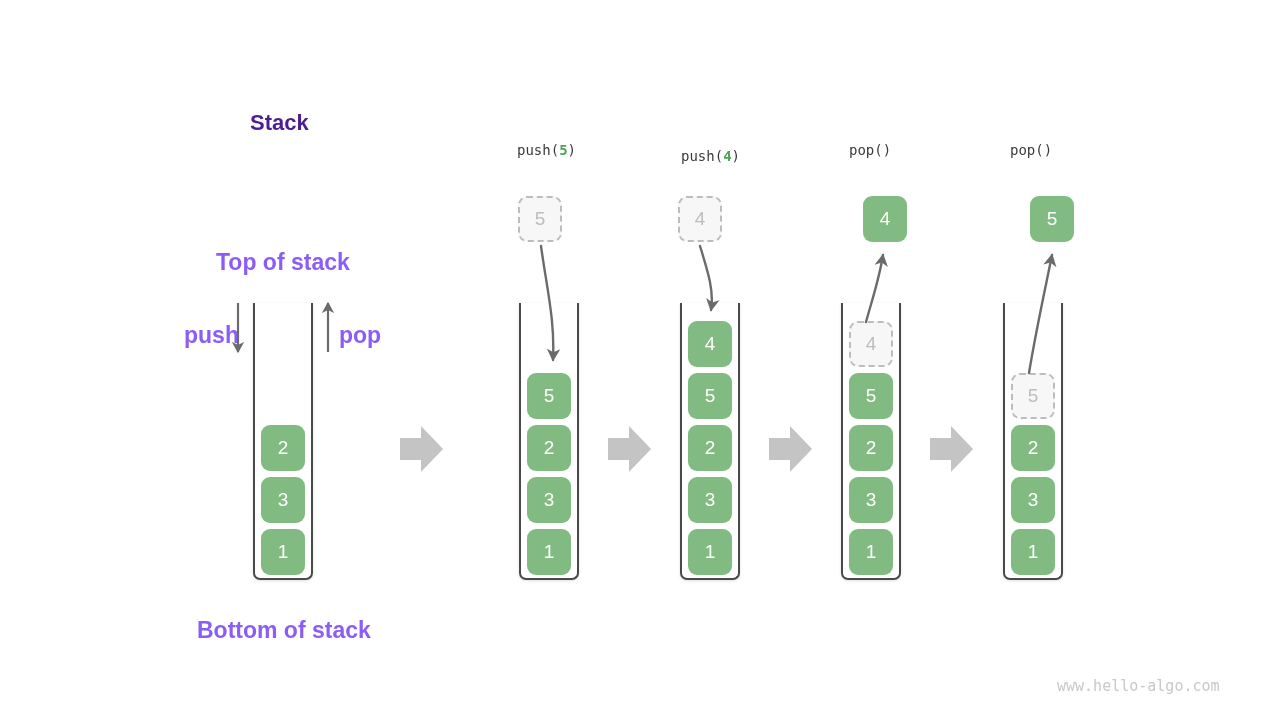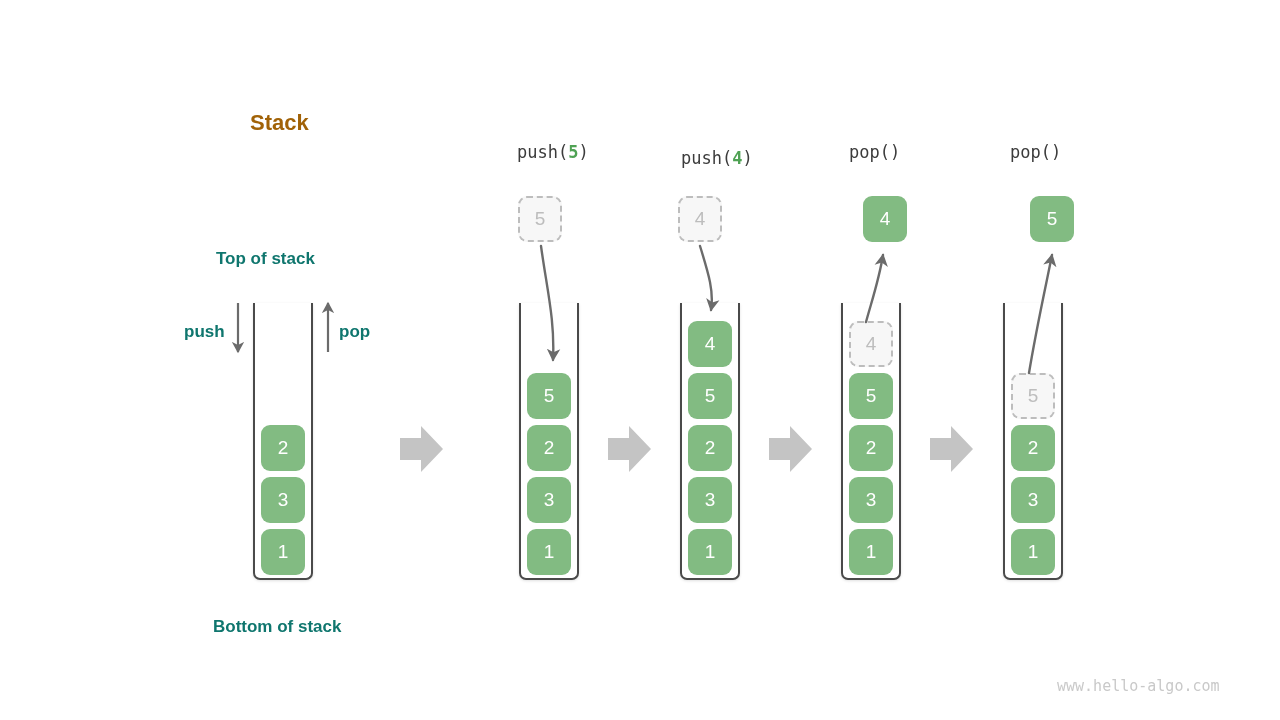--- a/index.html
+++ b/index.html
@@ -13,34 +13,34 @@
     font-family: "Liberation Sans", sans-serif;
     -webkit-font-smoothing: antialiased;
   }
   .canvas { position: absolute; inset: 0; }
 
   
   .title {
     position: absolute;
     font-size: 22px;
     font-weight: bold;
-    color: #a16207;
+    color: #4c1d95;
     white-space: nowrap;
   }
   .lbl {
     position: absolute;
-    font-size: 17px;
+    font-size: 23px;
     font-weight: bold;
-    color: #0f766e;
+    color: #8b5cf6;
     white-space: nowrap;
   }
   .op-label {
     position: absolute;
     font-family: "DejaVu Sans Mono", "Liberation Mono", monospace;
-    font-size: 17px;
+    font-size: 14px;
     color: #3c3c3c;
     white-space: nowrap;
     letter-spacing: 0px;
   }
   .op-label .arg { color: #4fa254; font-weight: bold; }
 
   .watermark {
     position: absolute;
     font-family: "DejaVu Sans Mono", "Liberation Mono", monospace;
     font-size: 15px;
@@ -89,21 +89,21 @@
   }
 </style>
 </head>
 <body>
 
 <div class="canvas">
 
   <div class="title" style="left:250px; top:110px;">Stack</div>
 
   <div class="lbl" style="left:216px; top:249px;">Top of stack</div>
-  <div class="lbl" style="left:197px; top:617px;margin-left:16px;">Bottom of stack</div>
+  <div class="lbl" style="left:197px; top:617px;">Bottom of stack</div>
   <div class="lbl" style="left:184px; top:322px;">push</div>
   <div class="lbl" style="left:339px; top:322px;">pop</div>
 
   <div class="stack-box" style="left:253px; top:303px; width:60px; height:277px;"></div>
   <div class="cell" style="left:261px; top:425px;">2</div>
   <div class="cell" style="left:261px; top:477px;">3</div>
   <div class="cell" style="left:261px; top:529px;">1</div>
 
   <div class="op-label" style="left:517px; top:142px;">
     <span>push(</span><span class="arg">5</span><span>)</span>

